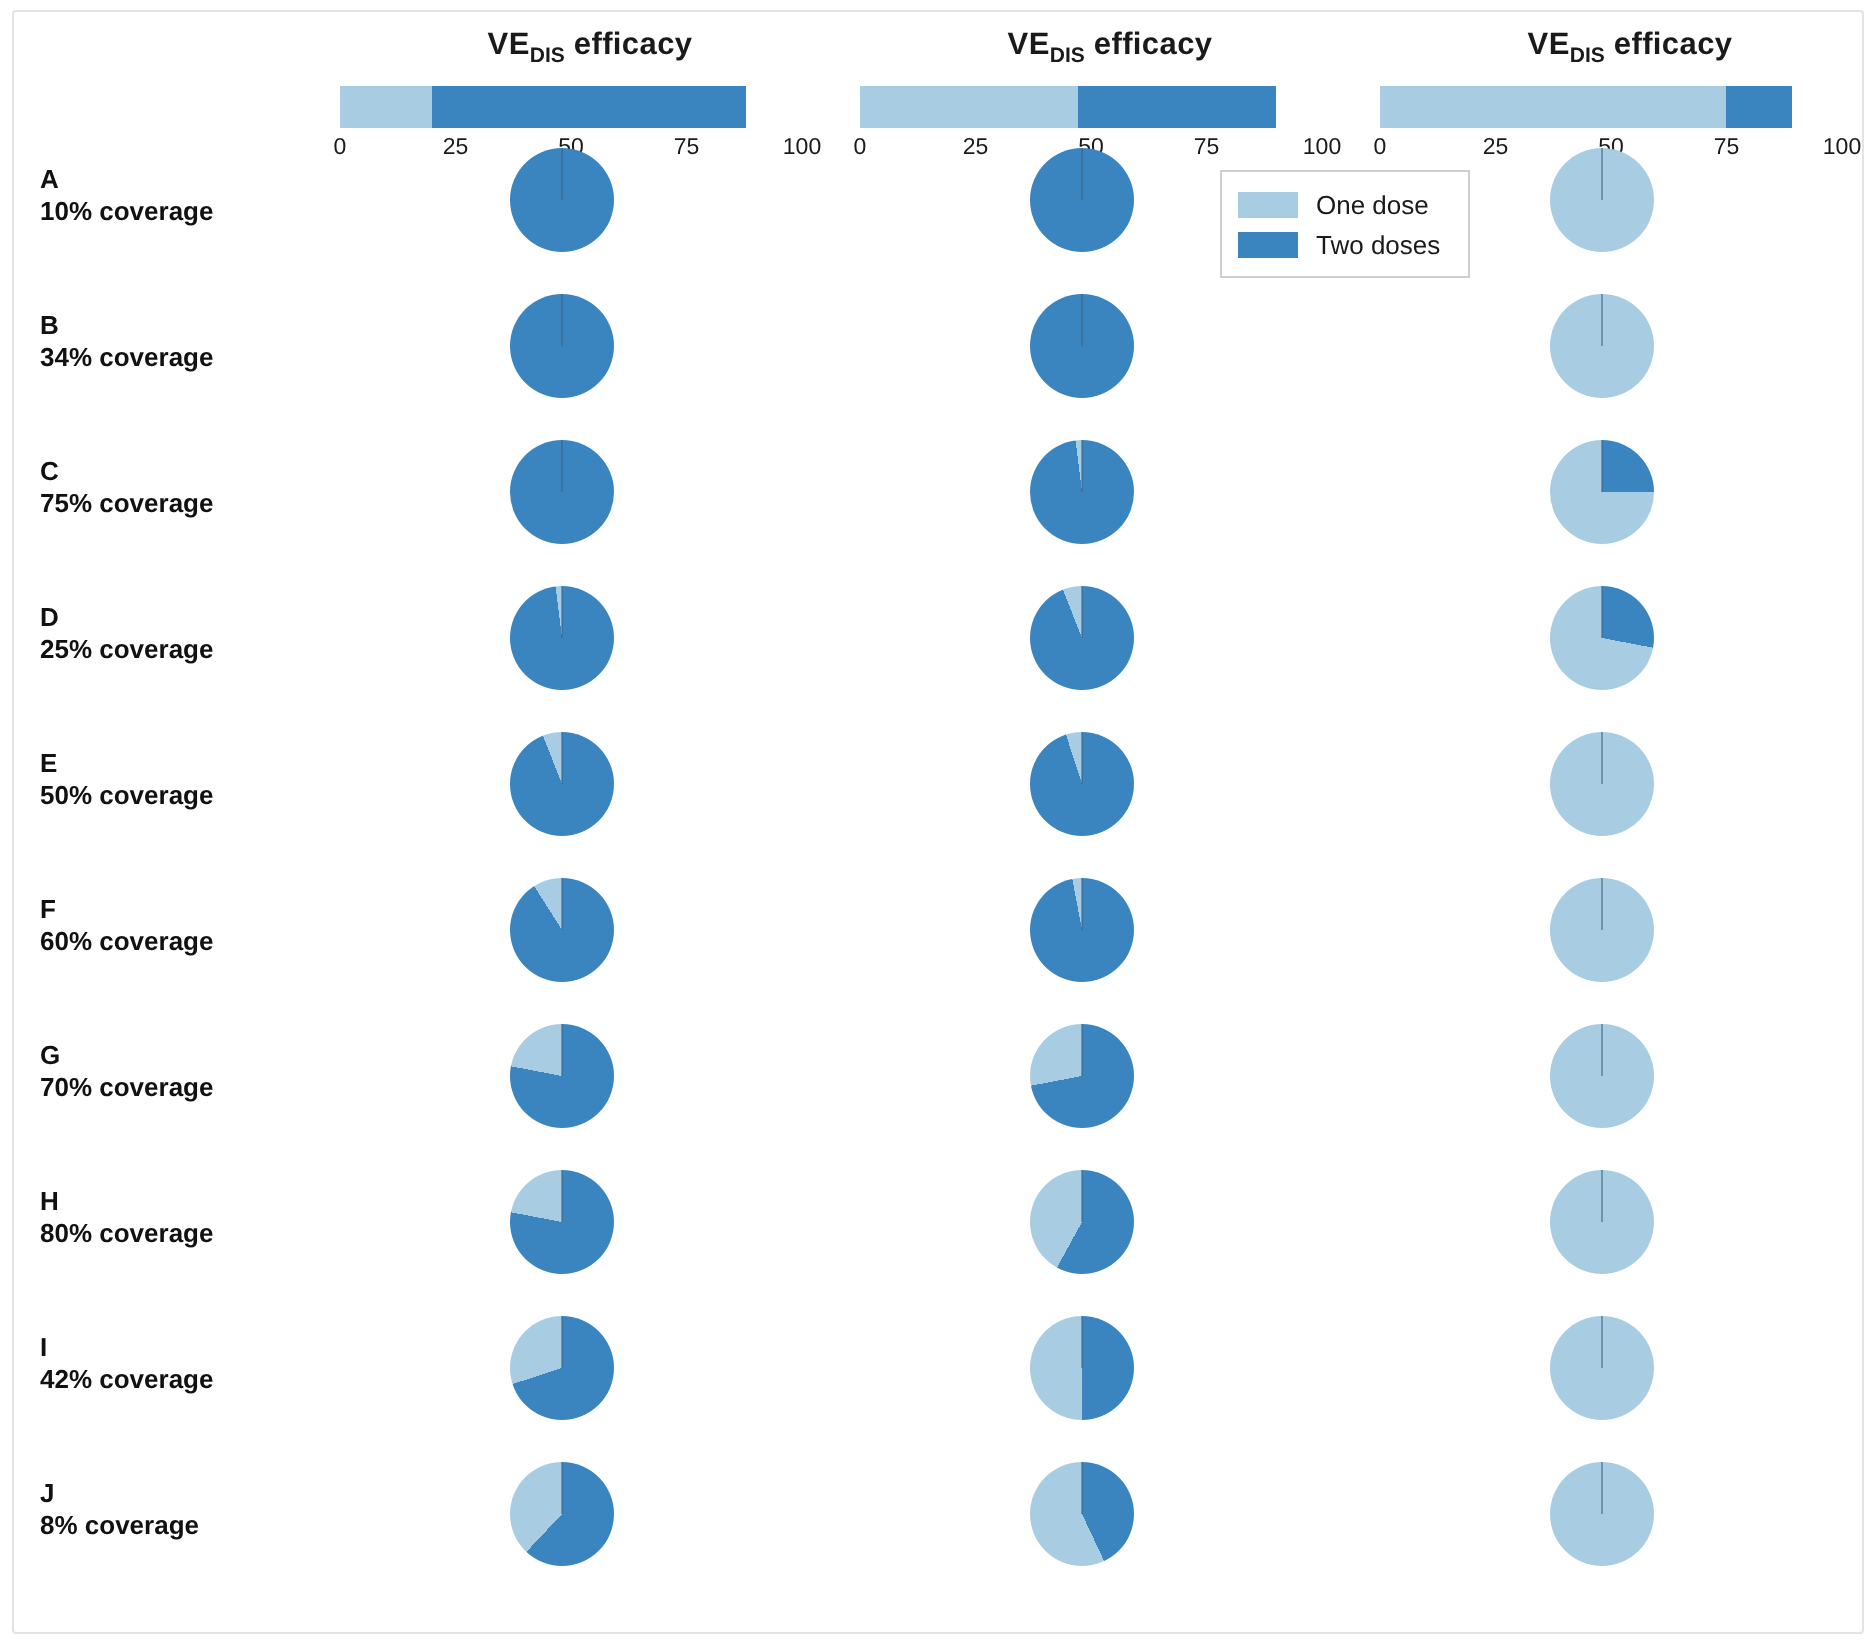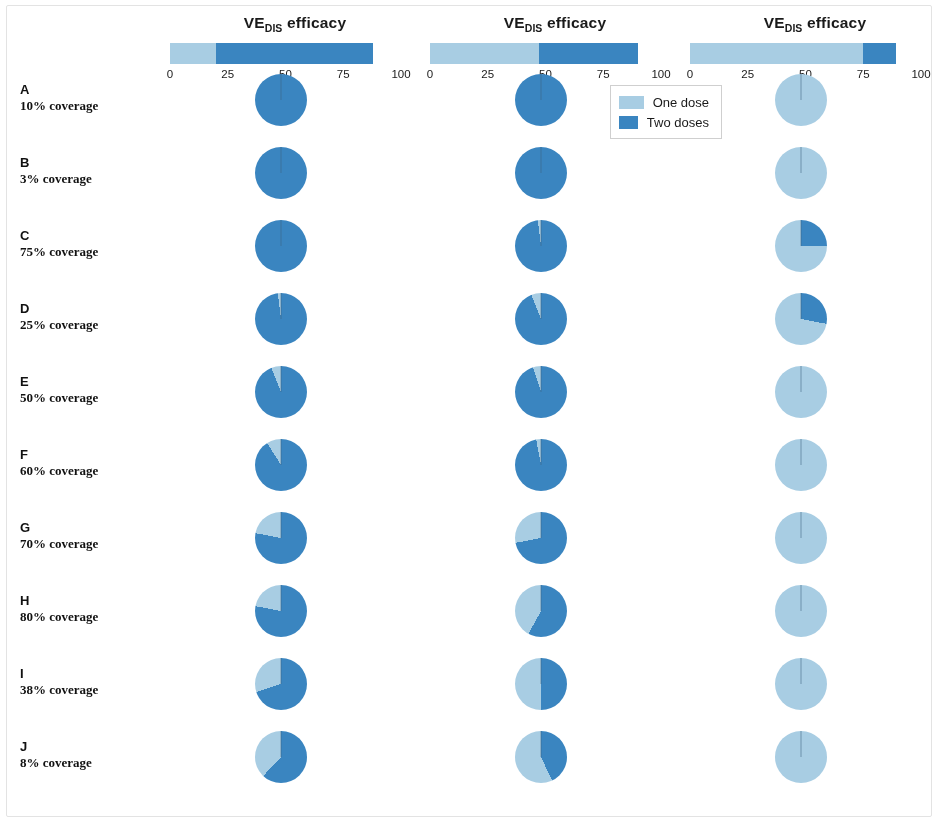--- a/index.html
+++ b/index.html
@@ -86,21 +86,21 @@
   .row-label {
     position: absolute;
     left: 20px;
     font-size: 13px;
     font-weight: bold;
     color: #111111;
     line-height: 16px;
     white-space: nowrap;
   }
   .row-label .letter { display: block; }
-  .row-label .cov { display: block; font-family: Liberation Serif, serif; }
+  .row-label .cov { display: block; }
 
   
   .pie {
     position: absolute;
     width: 52px;
     height: 52px;
     border-radius: 50%;
     transform: translate(-50%, -50%);
   }
   .pie .divider {
@@ -193,21 +193,21 @@
       <span class="tick-label" style="left: 100%;">100</span>
     </div>
 
   <div id="rows-layer">
       <div class="row-label" style="top: 82px;">
         <span class="letter">A</span>
         <span class="cov">10% coverage</span>
       </div>
       <div class="row-label" style="top: 155px;">
         <span class="letter">B</span>
-        <span class="cov">3% coverage</span>
+        <span class="cov">34% coverage</span>
       </div>
       <div class="row-label" style="top: 228px;">
         <span class="letter">C</span>
         <span class="cov">75% coverage</span>
       </div>
       <div class="row-label" style="top: 301px;">
         <span class="letter">D</span>
         <span class="cov">25% coverage</span>
       </div>
       <div class="row-label" style="top: 374px;">
@@ -221,21 +221,21 @@
       <div class="row-label" style="top: 520px;">
         <span class="letter">G</span>
         <span class="cov">70% coverage</span>
       </div>
       <div class="row-label" style="top: 593px;">
         <span class="letter">H</span>
         <span class="cov">80% coverage</span>
       </div>
       <div class="row-label" style="top: 666px;">
         <span class="letter">I</span>
-        <span class="cov">38% coverage</span>
+        <span class="cov">42% coverage</span>
       </div>
       <div class="row-label" style="top: 739px;">
         <span class="letter">J</span>
         <span class="cov">8% coverage</span>
       </div>
       <div class="pie" style="left: 281px; top: 100px; background: rgb(58, 133, 192);">
         <span class="divider"></span>
       </div>
       <div class="pie" style="left: 541px; top: 100px; background: rgb(58, 133, 192);">
         <span class="divider"></span>
@@ -319,21 +319,21 @@
         <span class="divider"></span>
       </div>
       <div class="pie" style="left: 541px; top: 757px; background: conic-gradient(rgb(58, 133, 192) 0deg, rgb(58, 133, 192) 154.8deg, rgb(168, 205, 227) 154.8deg, rgb(168, 205, 227) 360deg);">
         <span class="divider"></span>
       </div>
       <div class="pie" style="left: 801px; top: 757px; background: rgb(168, 205, 227);">
         <span class="divider"></span>
       </div>
     </div>
 
-  <div class="legend" style="left:610px; top:85px; width:112px;">
+  <div class="legend" style="left:610px; top:85px; width:125px;">
     <div class="legend-row">
       <span class="legend-swatch" style="background:#a8cde3;"></span>
       <span class="legend-label">One dose</span>
     </div>
     <div class="legend-row">
       <span class="legend-swatch" style="background:#3a85c0;"></span>
       <span class="legend-label">Two doses</span>
     </div>
   </div>
 </div>

